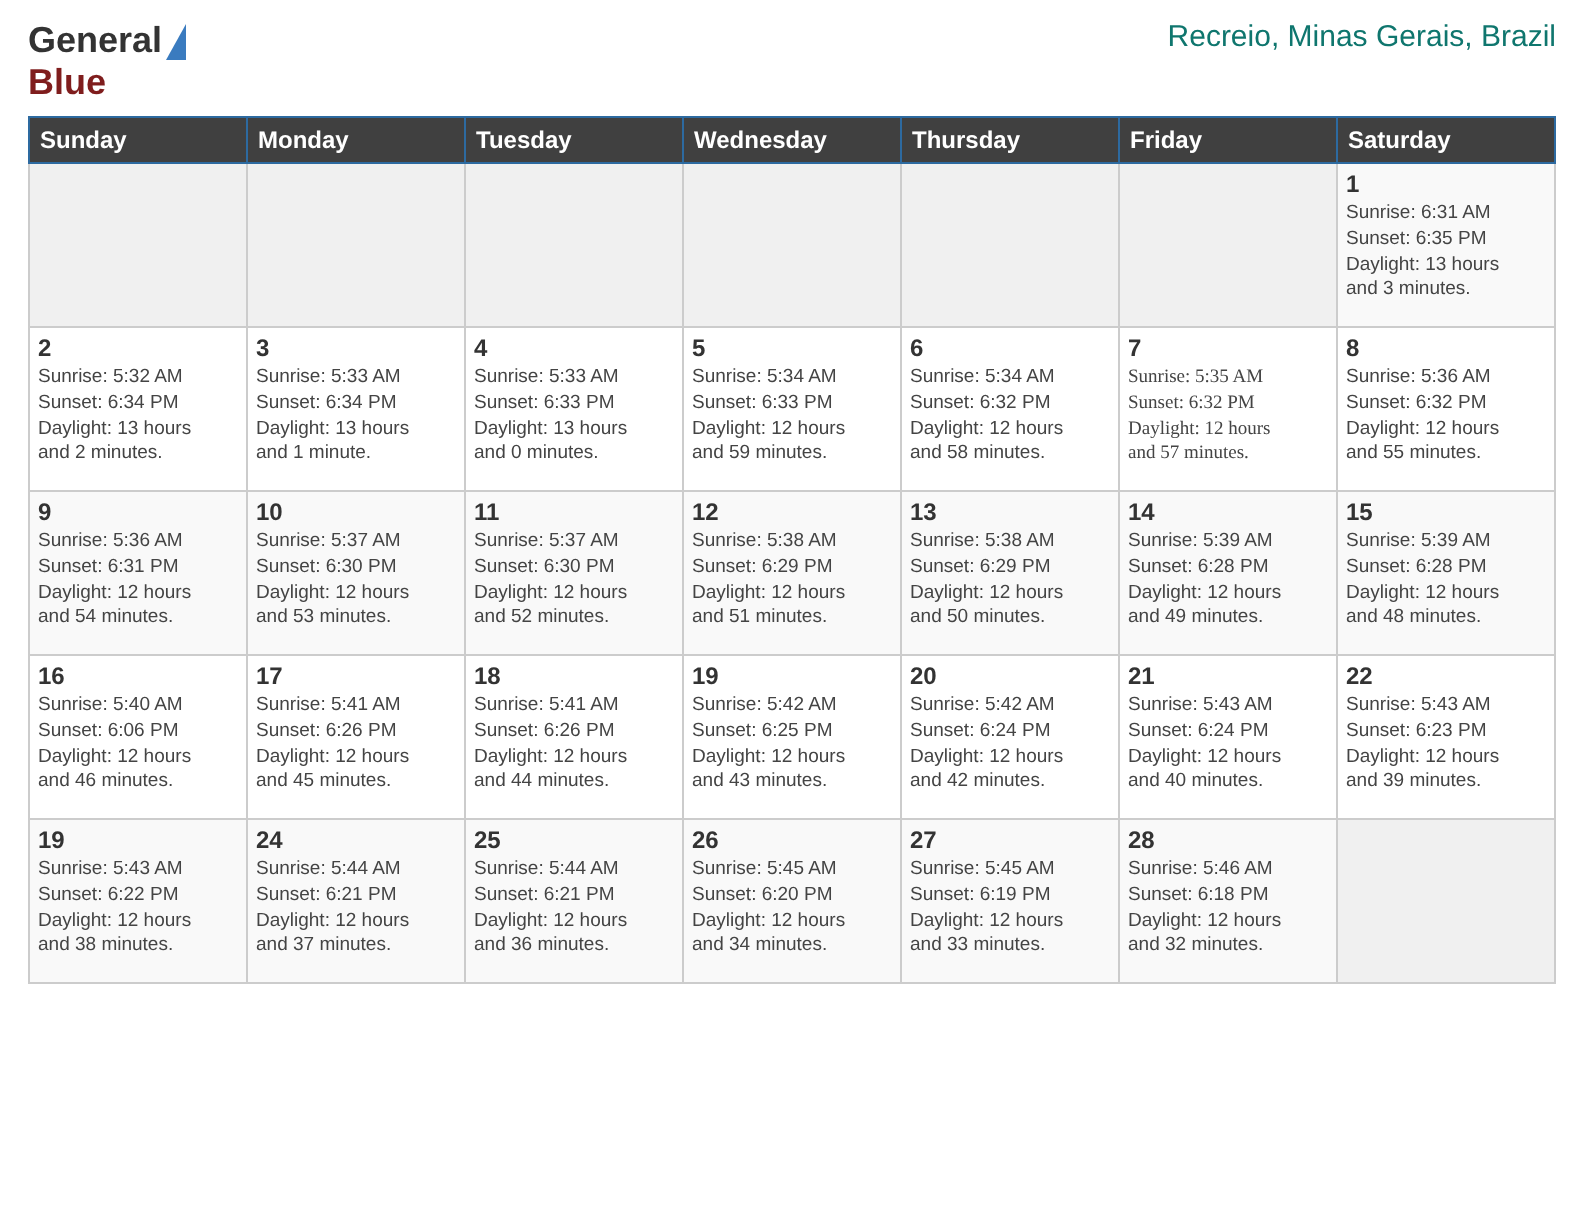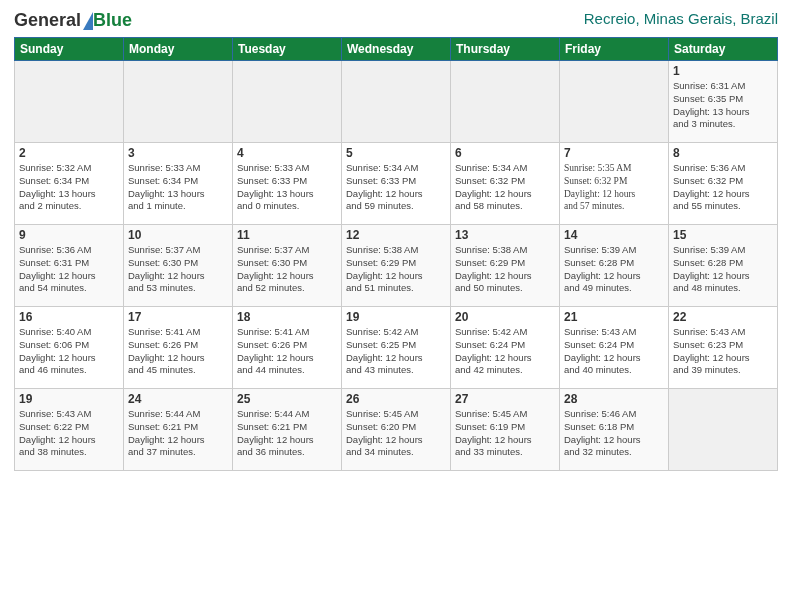--- a/index.html
+++ b/index.html
@@ -17,36 +17,36 @@
       padding: 10px 14px;
     }
     .header {
       display: flex;
       align-items: flex-start;
       justify-content: space-between;
       margin-bottom: 6px;
     }
     .logo {
       display: flex;
-      flex-direction: row;
+      flex-direction: column;
       align-items: flex-start;
     }
     .logo-text {
       display: flex;
       align-items: center;
     }
     .logo-general {
       font-size: 18px;
       font-weight: bold;
       color: #333;
     }
     .logo-blue {
       font-size: 18px;
       font-weight: bold;
-      color: #15803d;
+      color: #7f1d1d;
     }
     .logo-triangle {
       width: 0;
       height: 0;
       border-left: 10px solid transparent;
       border-bottom: 18px solid #3a7bbf;
       margin-left: 2px;
       margin-bottom: 0px;
     }
     .title-section {
@@ -61,21 +61,21 @@
     .subtitle {
       font-size: 15px;
       color: #0f766e;
     }
     .calendar-table {
       width: 100%;
       border-collapse: collapse;
       table-layout: fixed;
     }
     .calendar-table thead th {
-      background: #15803d;
+      background: #404040;
       color: #fff;
       font-size: 12px;
       font-weight: bold;
       padding: 4px 5px;
       text-align: left;
       border: 1px solid #2d6aa0;
     }
     .calendar-table tbody td {
       border: 1px solid #ccc;
       vertical-align: top;

